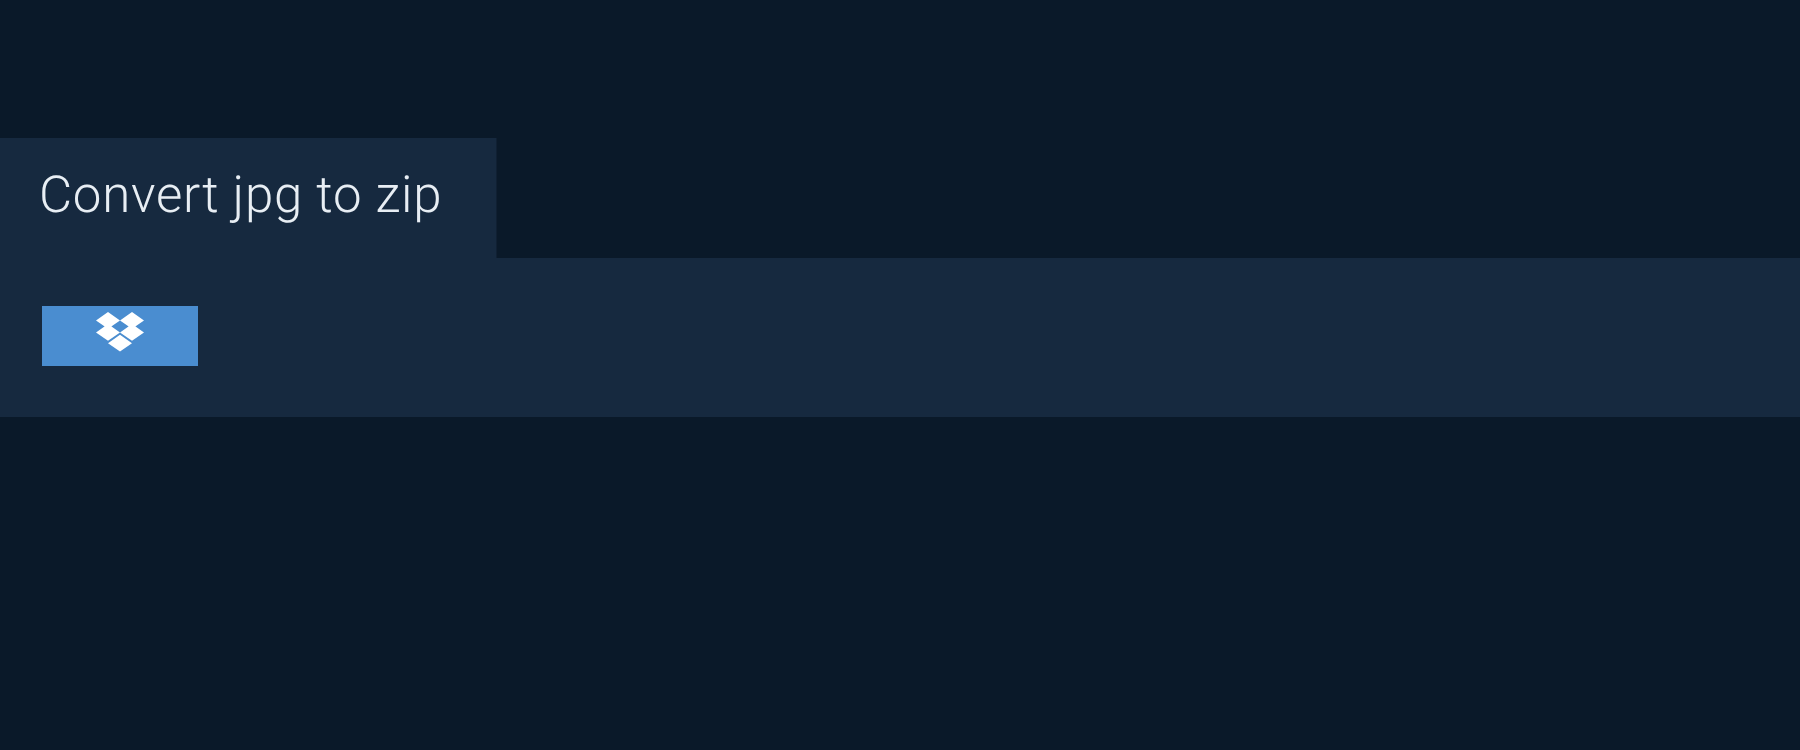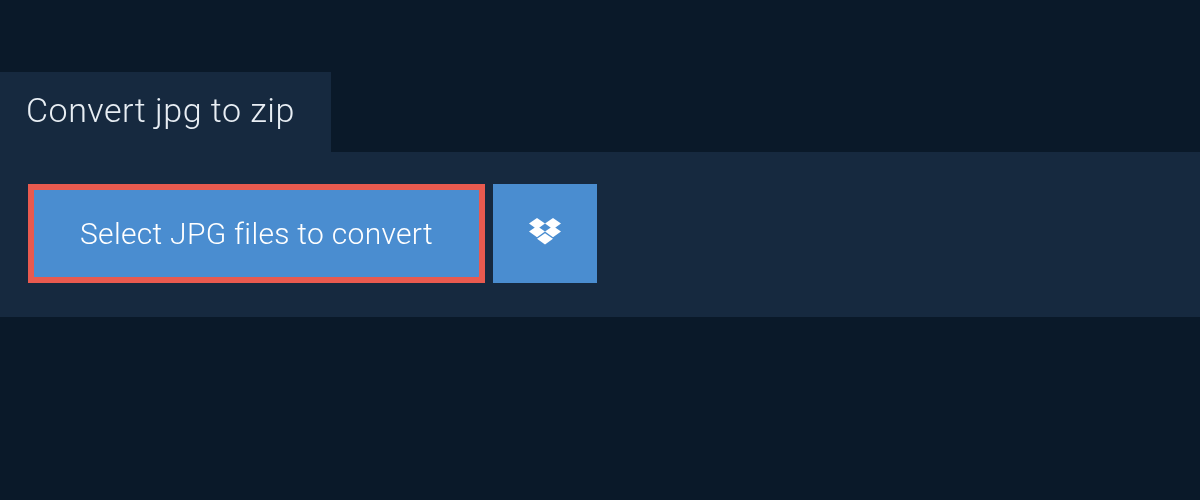--- a/index.html
+++ b/index.html
@@ -9,21 +9,21 @@
     }
     body {
       width: 1200px;
       height: 500px;
       background: #0a1929;
       font-family: -apple-system, BlinkMacSystemFont, "Segoe UI", Roboto, Helvetica, Arial, sans-serif;
       overflow: hidden;
     }
     .tab-container {
       display: flex;
-      padding-top: 72px;
+      padding-top: 92px;
     }
     .tab {
       background: #16293f;
       padding: 18px 36px 22px 26px;
       color: #e8eef4;
       font-size: 34px;
       font-weight: 300;
       letter-spacing: 0.5px;
     }
     .panel {
@@ -67,22 +67,19 @@
 <body>
 
 <div class="tab-container">
   <div class="tab">
     <span>Convert jpg to zip</span>
   </div>
 </div>
 
 <div class="panel">
   <div class="button-row">
-    <div class="select-button">
-      <span>Select JPG files to convert</span>
-    </div>
     <div class="dropbox-button">
       <svg viewBox="0 0 50 50">
         <path d="M15 5 L25 12 L15 19 L5 12 Z M35 5 L45 12 L35 19 L25 12 Z M5 22 L15 15 L25 22 L15 29 Z M25 22 L35 15 L45 22 L35 29 Z M15 31 L25 24 L35 31 L25 38 Z"></path>
       </svg>
     </div>
   </div>
 </div>
 
 </body></html>

